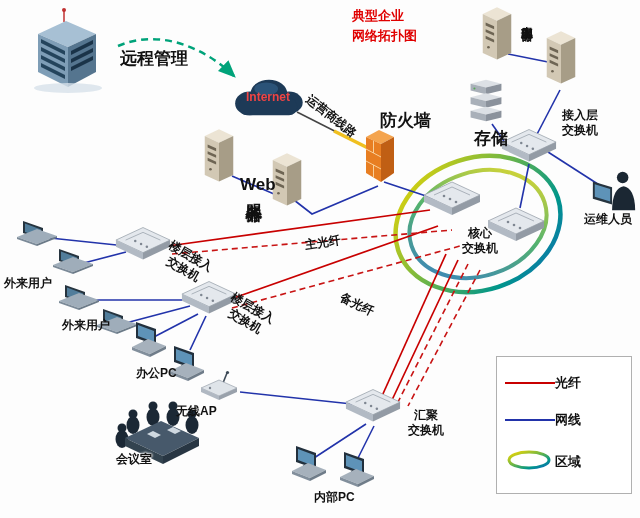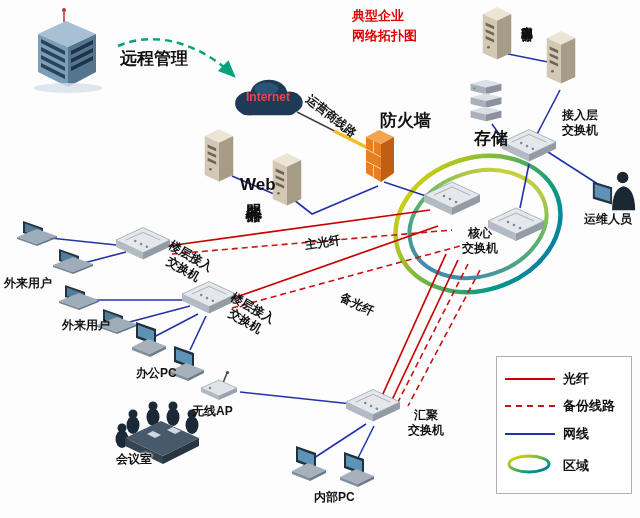--- a/index.html
+++ b/index.html
@@ -16,21 +16,21 @@
   .vert{writing-mode:vertical-rl;text-orientation:upright;letter-spacing:1px}
   .rot{transform-origin:left top}
   .halo{text-shadow:0 0 2px #fff,0 0 3px #fff,0 0 3px #fff}
   #title{position:absolute;left:352px;top:6px;width:108px;text-align:left;
          color:#e00000;font-weight:bold;font-size:13px;line-height:1.55;z-index:4}
   #internet-text{position:absolute;left:226px;top:90px;width:84px;text-align:center;
          color:#ef4444;font-weight:bold;font-size:12px;z-index:3}
   #legend{position:absolute;left:496px;top:356px;width:136px;height:138px;
           border:1px solid #b0b0b0;background:#ffffff;z-index:4;
           display:flex;flex-direction:column;justify-content:space-around;padding:8px 8px}
-  .leg-row{display:flex;align-items:center;gap:8px}
+  .leg-row{display:flex;align-items:center;gap:0}
   .leg-sample{width:50px;flex:0 0 50px}
   .leg-label{font-weight:bold;font-size:13px;color:#111;white-space:nowrap}
   .line-solid-red{border-top:2px solid #c80000;height:0}
   .line-dash-red{border-top:2px dashed #c81414;height:0}
   .line-solid-blue{border-top:2px solid #2233aa;height:0}
 </style>
 </head>
 <body>
 
 <svg width="0" height="0" style="position:absolute" aria-hidden="true">
@@ -402,40 +402,36 @@
     <div>交换机</div>
   </div>
   <div class="lbl two rot" style="left:232px;top:288px;width:56px;transform:rotate(30deg)">
     <div>楼层接入</div>
     <div>交换机</div>
   </div>
 
   <div class="lbl" style="left:4px;top:276px">外来用户</div>
   <div class="lbl" style="left:62px;top:318px">外来用户</div>
   <div class="lbl" style="left:136px;top:366px">办公PC</div>
-  <div class="lbl" style="left:192px;top:404px">无线AP</div>
+  <div class="lbl" style="left:176px;top:404px">无线AP</div>
   <div class="lbl halo" style="left:116px;top:452px">会议室</div>
 
   <div class="lbl two" style="left:402px;top:408px;width:48px">
     <div>汇聚</div>
     <div>交换机</div>
   </div>
 
   <div class="lbl" style="left:314px;top:490px">内部PC</div>
   <div class="lbl rot" style="left:304px;top:238px;transform:rotate(-8deg)">主光纤</div>
   <div class="lbl rot" style="left:344px;top:290px;transform:rotate(26deg)">备光纤</div>
 
   <div id="legend">
     <div class="leg-row">
       <div class="leg-sample line-solid-red"></div>
       <div class="leg-label">光纤</div>
-    </div>
-    <div class="leg-row">
-      <div class="leg-sample line-dash-red"></div>
-      <div class="leg-label">备份线路</div>
     </div>
     <div class="leg-row">
       <div class="leg-sample line-solid-blue"></div>
       <div class="leg-label">网线</div>
     </div>
     <div class="leg-row">
       <div class="leg-sample">
         <svg width="48" height="24" viewBox="0 0 48 24">
           <ellipse cx="24" cy="12" rx="20" ry="8" fill="none" stroke="url(#ringG)" stroke-width="3"></ellipse>
         </svg>

